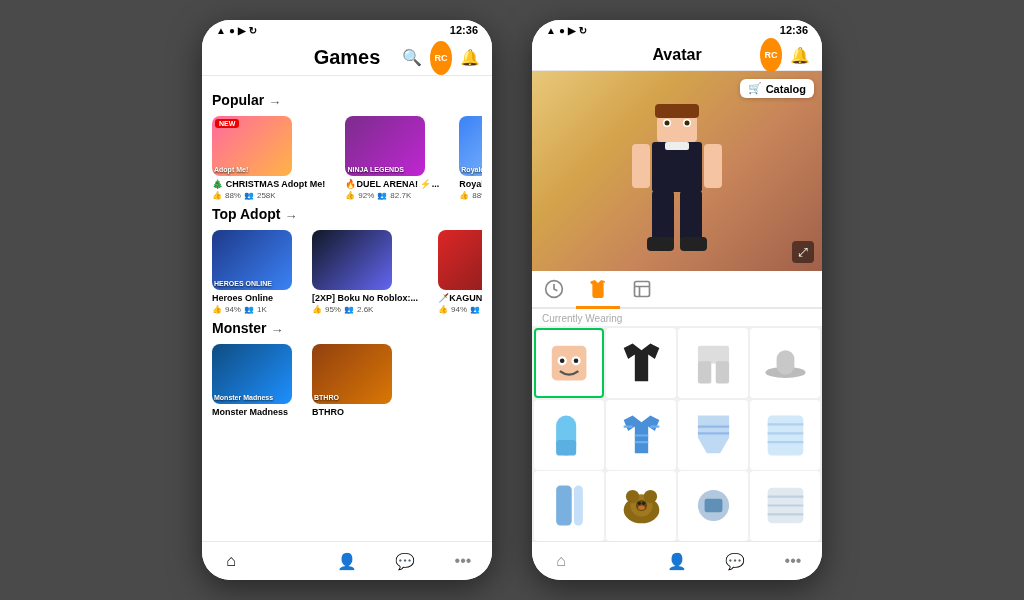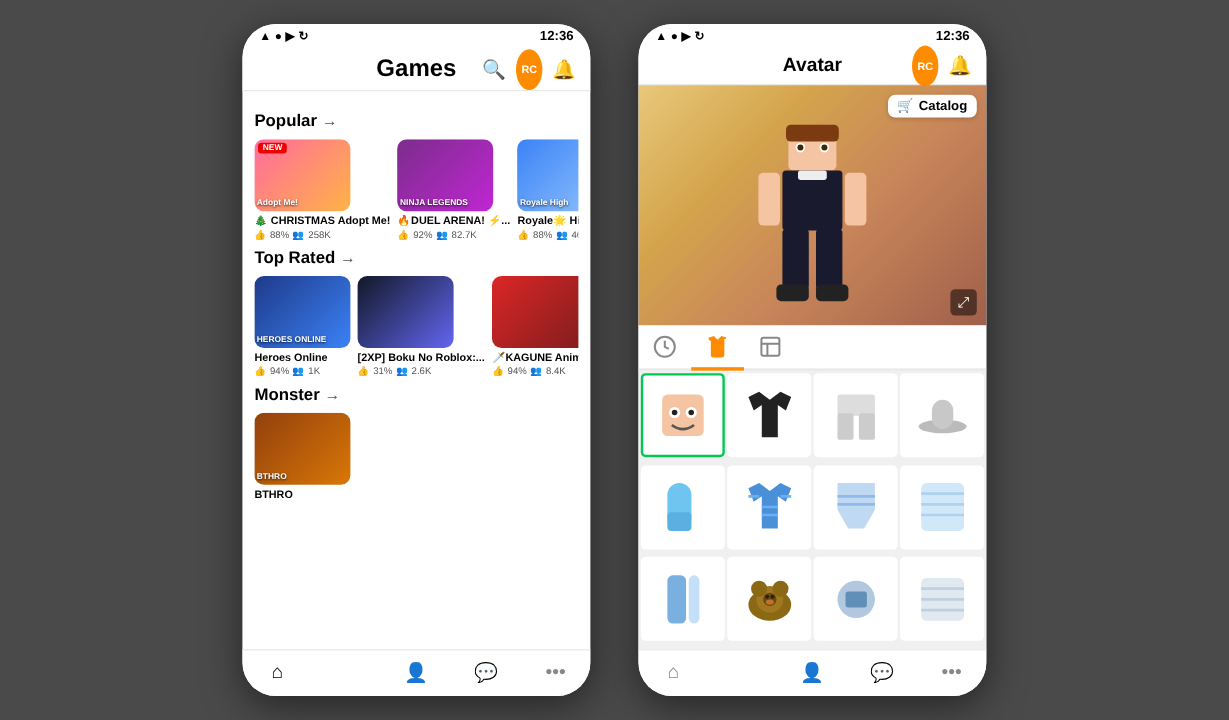--- a/index.html
+++ b/index.html
@@ -88,21 +88,21 @@
     }
     .section-arrow {
       font-size: 13px;
       margin-left: 4px;
       color: #555;
     }
 
     
     .games-row {
       display: flex;
-      gap: 6px;
+      gap: 20px;
       overflow-x: hidden;
       margin-bottom: 6px;
     }
     .game-tile {
       flex: 0 0 80px;
       display: flex;
       flex-direction: column;
     }
     .game-thumb {
       width: 80px;
@@ -405,21 +405,21 @@
           <span>👍</span>
           <span>88%</span>
           <span>👥</span>
           <span>46.7K</span>
         </div>
       </div>
 
     </div>
 
     <div class="section-header">
-      <span>Top Rated</span>
+      <span>Top Adopt</span>
       <span class="section-arrow">→</span>
     </div>
     <div class="games-row">
       <div class="game-tile">
         <div class="game-thumb thumb-heroes">
           <div class="thumb-label">HEROES ONLINE</div>
         </div>
         <div class="game-title">Heroes Online</div>
         <div class="game-stats">
           <span>👍</span>
@@ -428,21 +428,21 @@
           <span>1K</span>
         </div>
       </div>
       <div class="game-tile">
         <div class="game-thumb thumb-boku">
           <div class="thumb-label" style="font-size:6px;"></div>
         </div>
         <div class="game-title">[2XP] Boku No Roblox:...</div>
         <div class="game-stats">
           <span>👍</span>
-          <span>31%</span>
+          <span>95%</span>
           <span>👥</span>
           <span>2.6K</span>
         </div>
       </div>
       <div class="game-tile">
         <div class="game-thumb thumb-kagune"></div>
         <div class="game-title">🗡️KAGUNE Anime...</div>
         <div class="game-stats">
           <span>👍</span>
           <span>94%</span>
@@ -452,20 +452,26 @@
       </div>
 
     </div>
 
     <div class="section-header">
       <span>Monster</span>
       <span class="section-arrow">→</span>
     </div>
     <div class="games-row">
       <div class="game-tile">
+        <div class="game-thumb thumb-monster">
+          <div class="thumb-label">Monster Madness</div>
+        </div>
+        <div class="game-title">Monster Madness</div>
+      </div>
+      <div class="game-tile">
         <div class="game-thumb thumb-bthro">
           <div class="thumb-label">BTHRO</div>
         </div>
         <div class="game-title">BTHRO</div>
       </div>
     </div>
     <div style="height:10px;"></div>
   </div>
 
   <div class="bottom-nav">
@@ -555,20 +561,21 @@
         </svg>
     </div>
     <div class="avatar-tab">
       <svg width="20" height="20" viewBox="0 0 24 24" fill="none" stroke="#888" stroke-width="2">
           <rect x="3" y="3" width="18" height="18" rx="2"></rect>
           <path d="M3 9h18M9 21V9"></path>
         </svg>
     </div>
   </div>
 
+  <div class="wearing-label">Currently Wearing</div>
 
   <div class="avatar-grid">
 
     <div class="avatar-item selected">
       <svg width="40" height="40" viewBox="0 0 40 40">
         <rect x="5" y="5" width="30" height="30" rx="4" fill="#f5c5a3"></rect>
         <circle cx="14" cy="18" r="4" fill="#fff"></circle>
         <circle cx="26" cy="18" r="4" fill="#fff"></circle>
         <circle cx="14" cy="18" r="2" fill="#222"></circle>
         <circle cx="26" cy="18" r="2" fill="#222"></circle>

